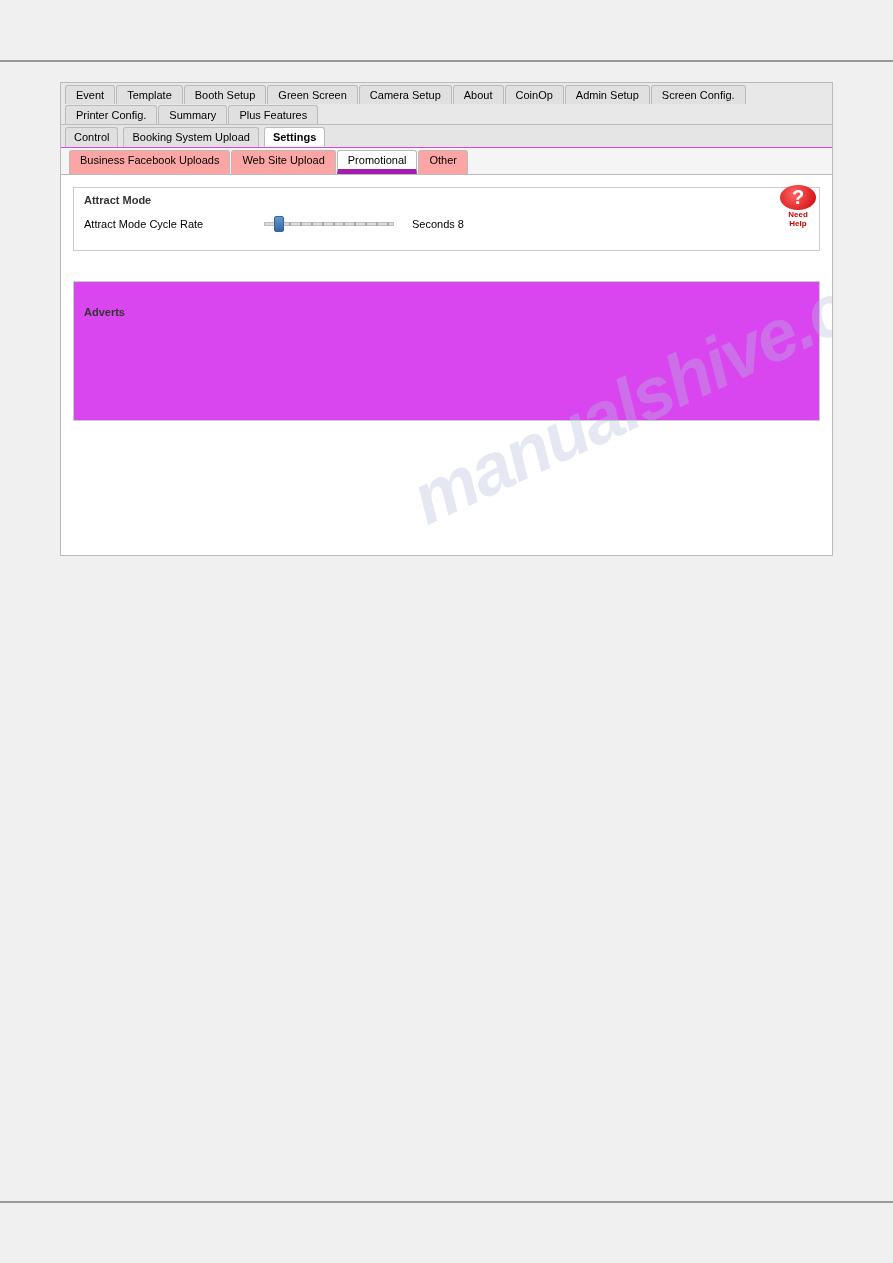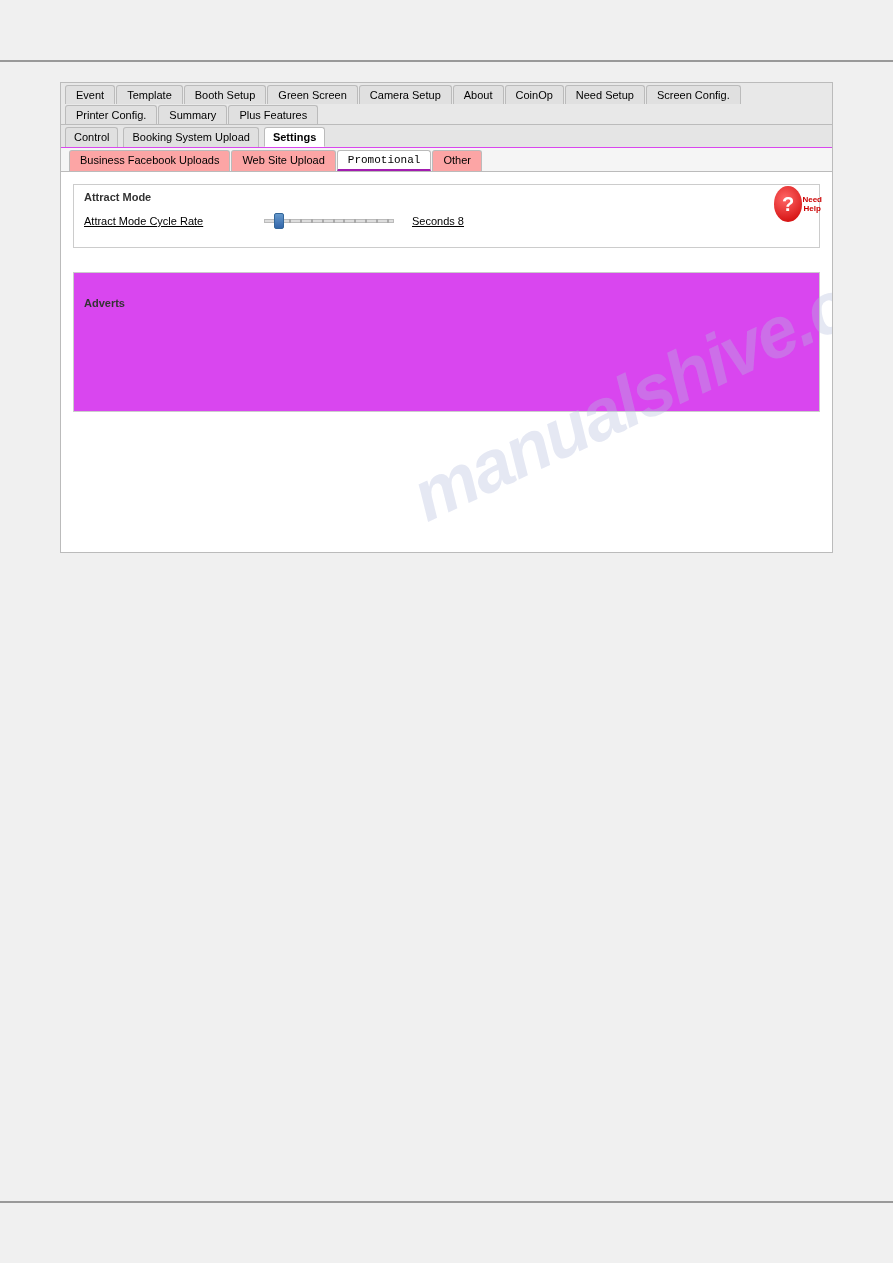--- a/index.html
+++ b/index.html
@@ -105,52 +105,50 @@
       background: #fca5a5;
       border: 1px solid #bbb;
       border-bottom: none;
       border-radius: 3px 3px 0 0;
       color: #000;
       white-space: nowrap;
     }
 
     .tab-third.active {
       background: #fff;
-      border-bottom: 2px solid #a21caf;
-      font-family: Liberation Mono, monospace;
+      border-bottom: 5px solid #a21caf;
     }
 
     
     .content-area {
       padding: 12px;
       background: #fff;
       min-height: 380px;
       position: relative;
     }
 
     
     .section-box {
       border: 1px solid #ccc;
-      margin-bottom: 24px;
+      margin-bottom: 30px;
       padding: 6px 18px 10px 10px;
       background: #fff;
     }
 
     .section-title {
       font-size: 11px;
       font-weight: bold;
       margin-bottom: 8px;
       color: #333;
     }
 
     .field-row {
       display: flex;
       align-items: center;
       margin-bottom: 6px;
-      text-decoration: underline;
     }
 
     .field-label {
       font-size: 11px;
       width: 180px;
       color: #000;
     }
 
     .slider-container {
       position: relative;
@@ -206,20 +204,21 @@
     }
 
     
     .need-help-btn {
       position: absolute;
       top: 10px;
       right: 10px;
       width: 48px;
       height: 44px;
       display: flex;
+      flex-direction: column;
       align-items: center;
       justify-content: center;
       cursor: pointer;
     }
 
     .need-help-circle {
       width: 36px;
       height: 36px;
       background: radial-gradient(circle at 40% 35%, #ff6666, #cc0000);
       border-radius: 50%;
@@ -284,21 +283,21 @@
   <div class="main-container">
 
     <div class="tab-bar-top">
       <div class="tab-top">Event</div>
       <div class="tab-top">Template</div>
       <div class="tab-top">Booth Setup</div>
       <div class="tab-top">Green Screen</div>
       <div class="tab-top">Camera Setup</div>
       <div class="tab-top">About</div>
       <div class="tab-top">CoinOp</div>
-      <div class="tab-top">Need Setup</div>
+      <div class="tab-top">Admin Setup</div>
       <div class="tab-top">Screen Config.</div>
       <div class="tab-top">Printer Config.</div>
       <div class="tab-top">Summary</div>
       <div class="tab-top">Plus Features</div>
     </div>
 
     <div class="tab-bar-second">
       <div class="tab-second">Control</div>
       <div class="tab-second">Booking System Upload</div>
       <div class="tab-second active">Settings</div>

